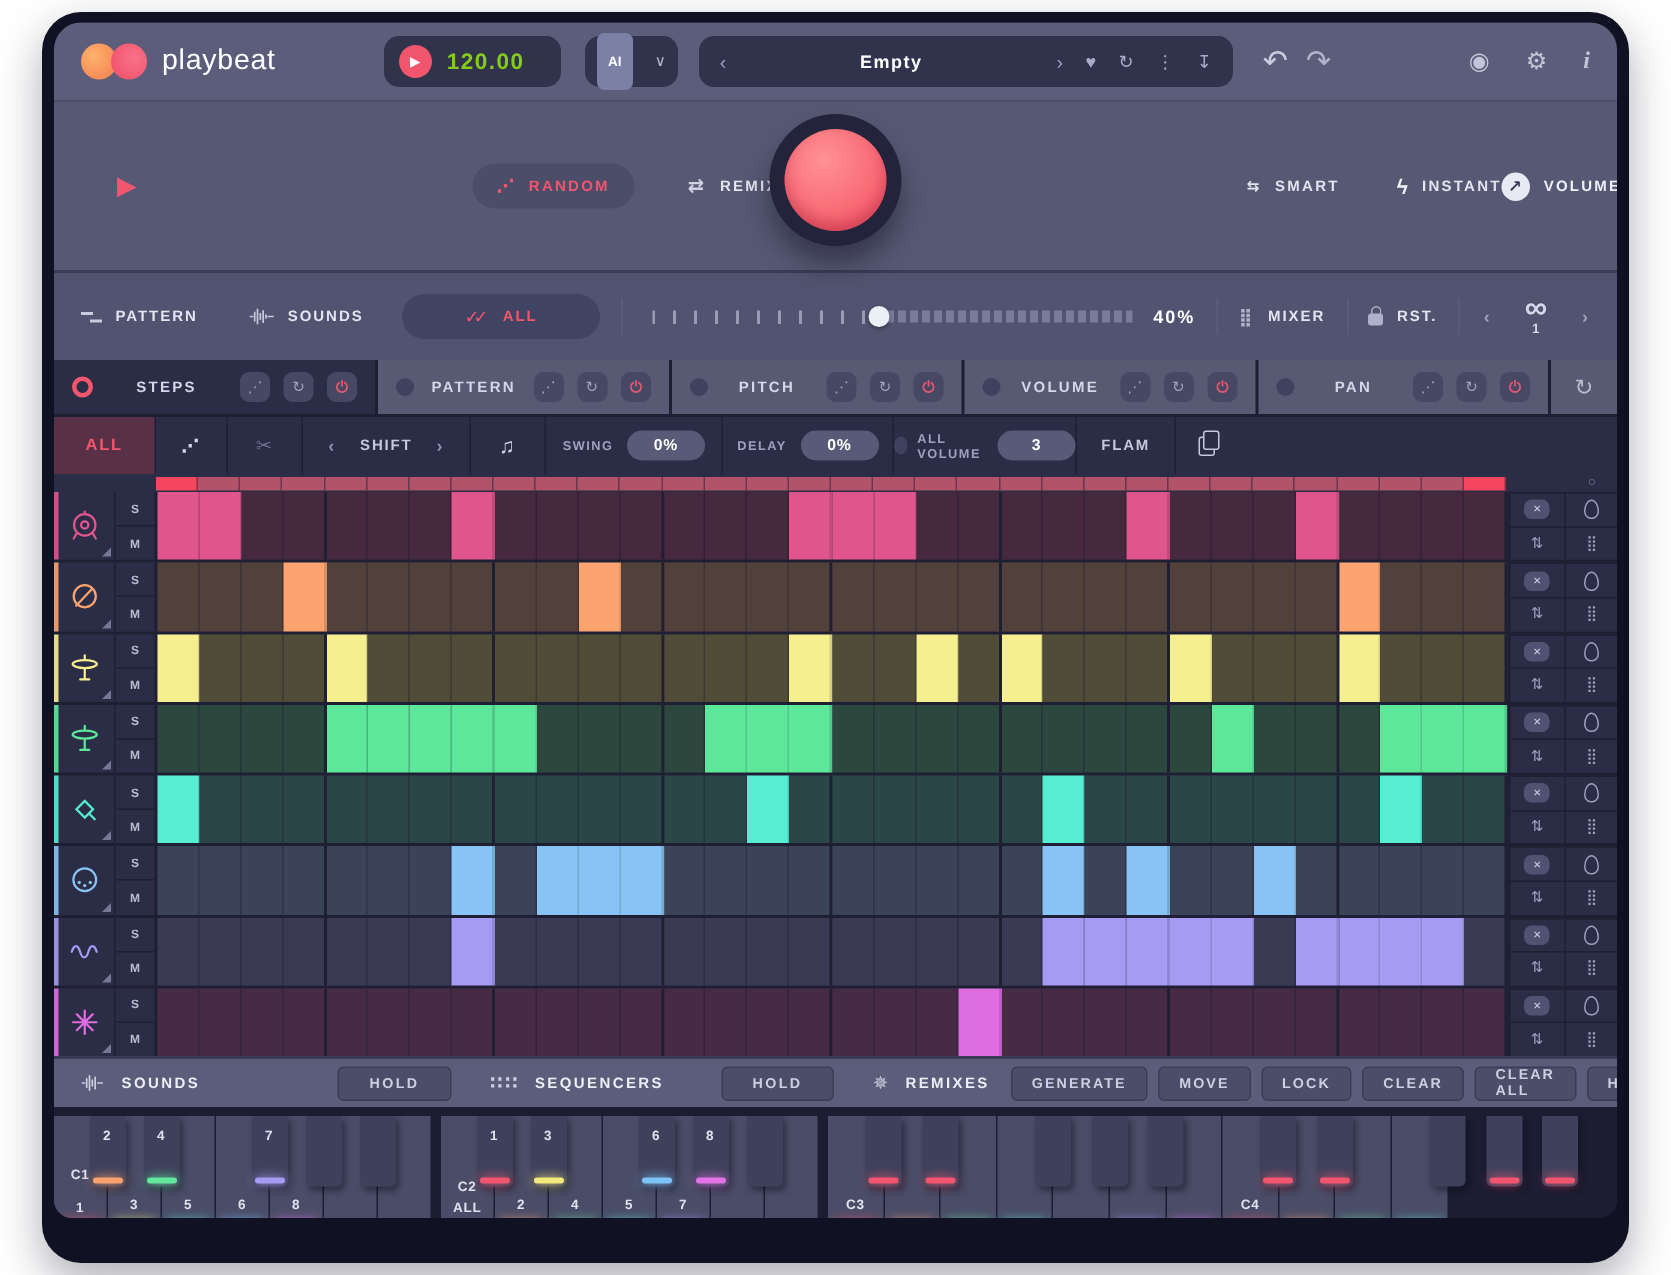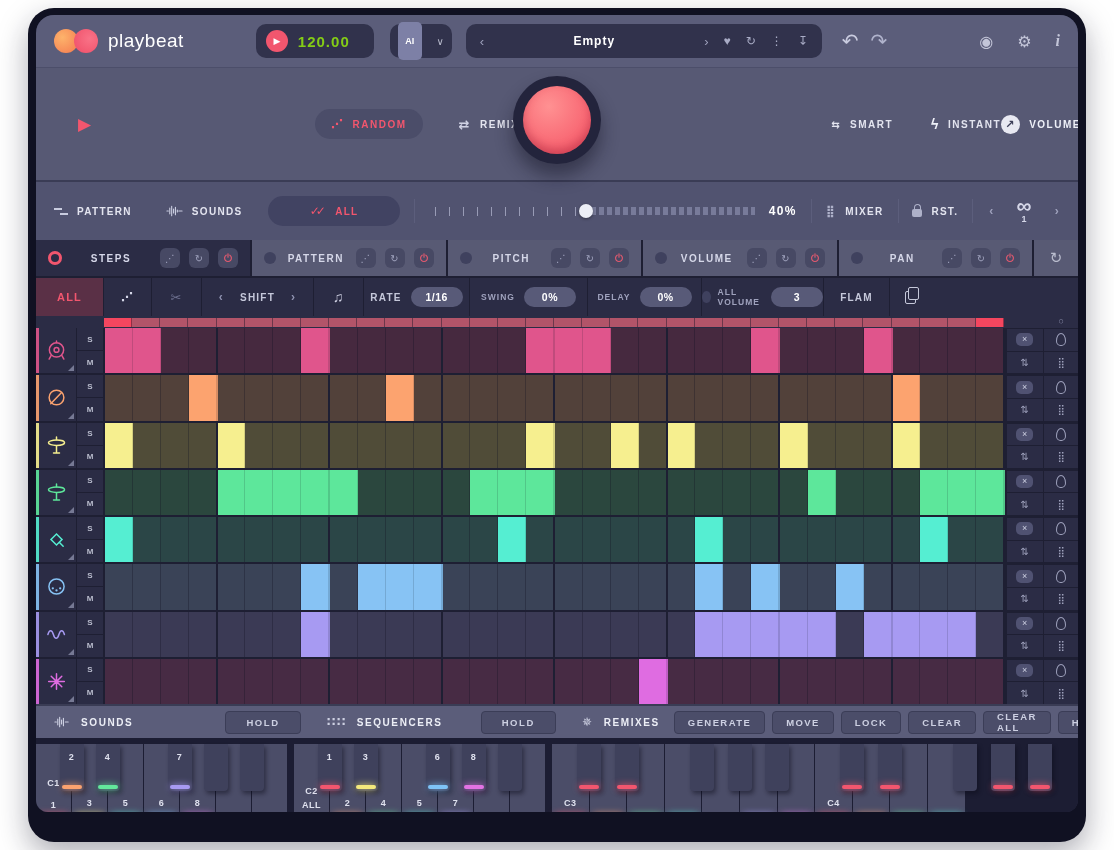--- a/index.html
+++ b/index.html
@@ -345,24 +345,20 @@
   <div class="controls">
     <div class="ctl c-all">ALL</div>
     <div class="ctl c-dots">⋰</div>
     <div class="ctl c-sciss">✂</div>
     <div class="ctl c-shift">
       <span class="nv">‹</span>
       <span>SHIFT</span>
       <span class="nv">›</span>
     </div>
     <div class="ctl c-note">♫</div>
-    <div class="ctl c-rate">
-      <span>RATE</span>
-      <span class="vpill">1/16</span>
-    </div>
     <div class="ctl c-swing">
       <span class="dimlbl">SWING</span>
       <span class="vpill">0%</span>
     </div>
     <div class="ctl c-delay">
       <span class="dimlbl">DELAY</span>
       <span class="vpill">0%</span>
     </div>
     <div class="ctl c-steps">
       <span class="graydot"></span>

